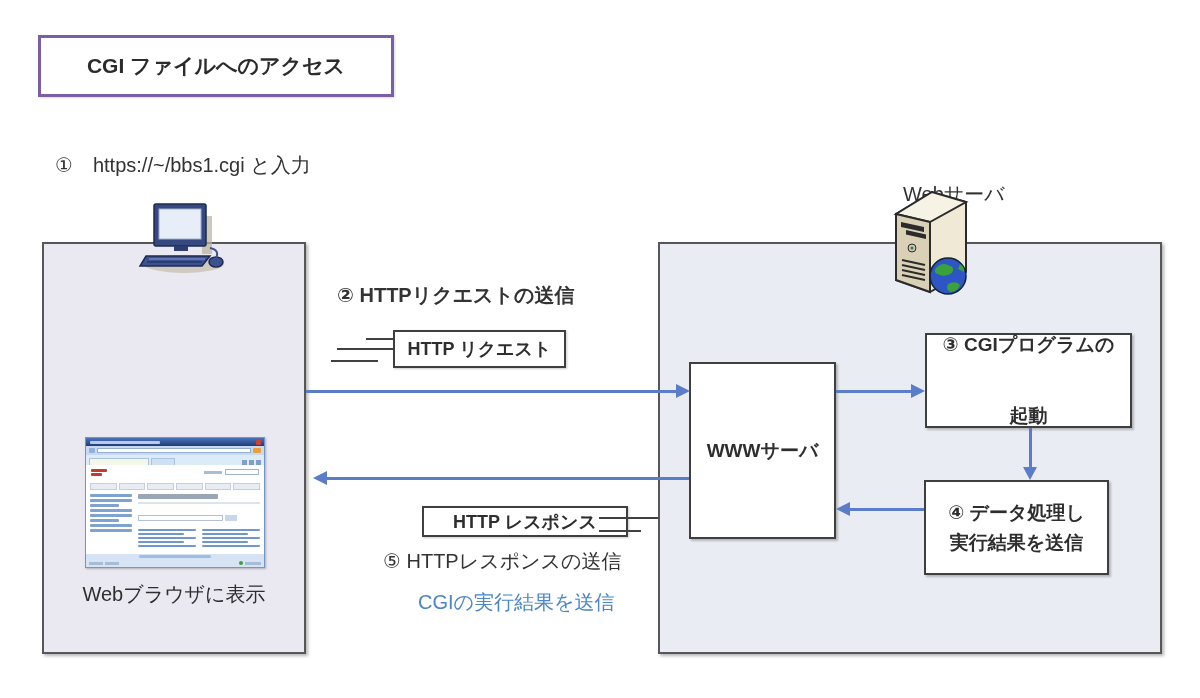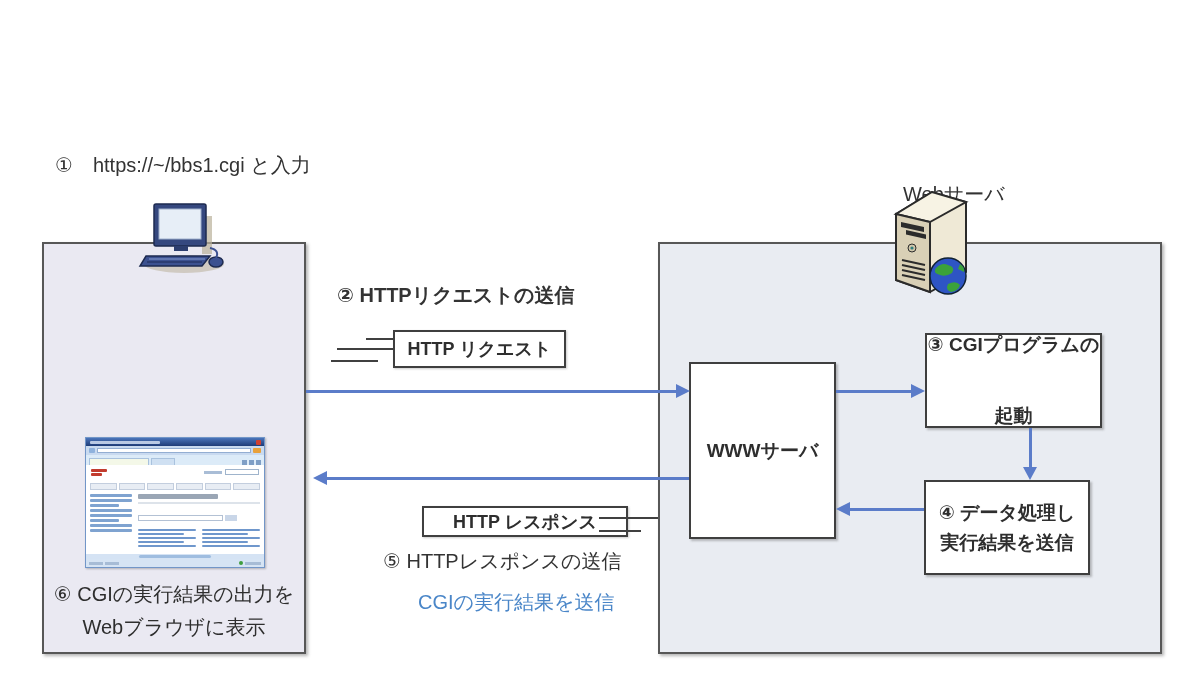--- a/index.html
+++ b/index.html
@@ -37,22 +37,22 @@
   .lbl.note{left:418px;top:589px;color:var(--note-blue);}
   .step6{position:absolute;left:50px;top:578px;width:248px;text-align:center;
     font-size:20px;line-height:33px;color:#2e2e2e;}
 
   
   .dbox{position:absolute;background:#ffffff;border:2px solid var(--box-border);
     display:flex;flex-direction:column;align-items:center;justify-content:center;
     text-align:center;font-size:19px;font-weight:600;color:#2e2e2e;line-height:30px;
     box-shadow:2px 2px 2px rgba(80,80,80,0.35);}
   .www-box{left:689px;top:362px;width:147px;height:177px;}
-  .box3{left:925px;top:333px;width:177px;height:95px;gap:41px;}
-  .box4{left:924px;top:480px;width:166px;height:95px;text-align:right;}
+  .box3{left:925px;top:333px;width:207px;height:95px;gap:41px;}
+  .box4{left:924px;top:480px;width:185px;height:95px;text-align:right;}
 
   
   .tag{position:absolute;background:#ffffff;border:2px solid var(--box-border);
     display:flex;align-items:center;justify-content:center;
     font-size:18px;font-weight:600;color:#2e2e2e;box-shadow:1px 1px 2px rgba(80,80,80,0.3);}
   .tag.req{left:393px;top:330px;width:173px;height:38px;}
   .tag.resp{left:422px;top:506px;width:206px;height:31px;}
   .motion{position:absolute;height:2px;background:#404040;}
 
   
@@ -109,20 +109,23 @@
   
   .computer-icon{position:absolute;left:132px;top:198px;width:96px;height:78px;}
   
   .server-icon{position:absolute;left:882px;top:184px;width:96px;height:114px;}
 </style>
 </head>
 <body>
 
 <div class="canvas">
 
+  <div class="title-box">
+    <span>CGI ファイルへのアクセス</span>
+  </div>
 
   <div class="lbl step1">①　https://~/bbs1.cgi と入力</div>
 
   <div class="lbl webserver">Webサーバ</div>
 
   <div class="panel left"></div>
   <div class="panel right"></div>
 
   <div class="computer-icon">
     <svg width="96" height="78" viewBox="0 0 96 78">
@@ -276,17 +279,16 @@
       </div>
     <div class="b-status">
       <i></i>
         <i></i>
         <span class="dot"></span>
         <span class="zoom"></span>
     </div>
   </div>
 
   <div class="step6">
-    <div>⑥ CGIの実行結果の出力を</div>
     <div>Webブラウザに表示</div>
   </div>
 
 </div>
 
 </body></html>

